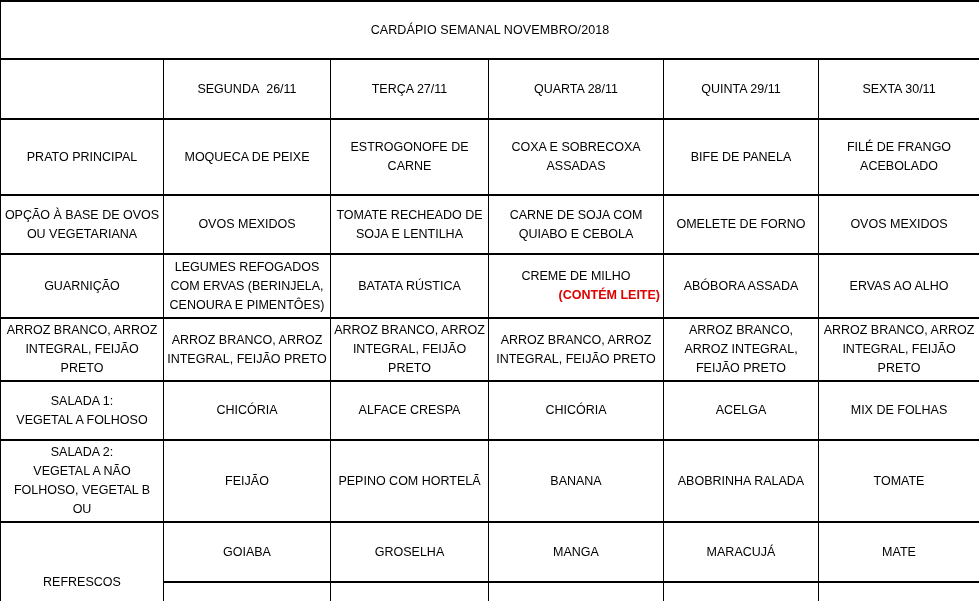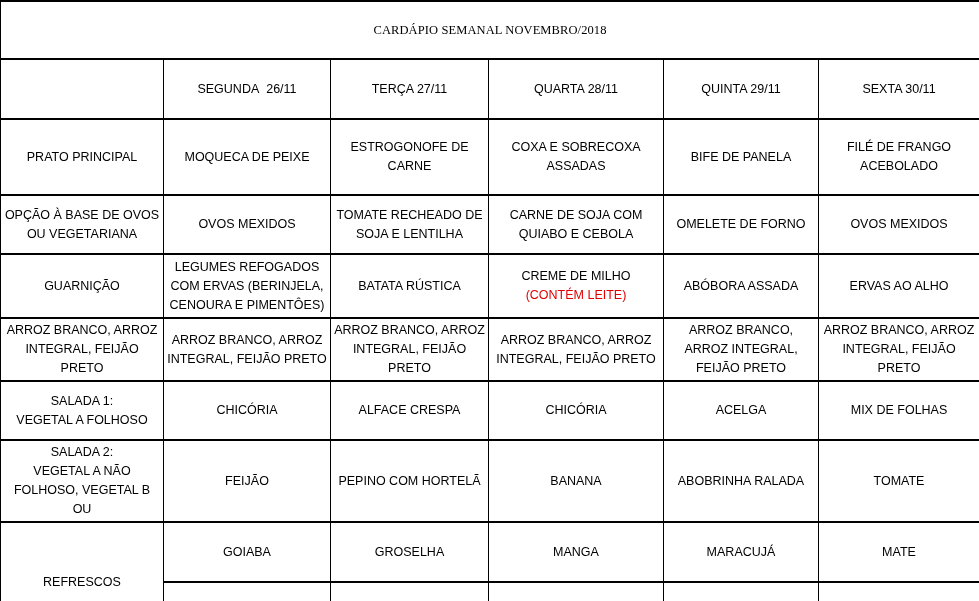--- a/index.html
+++ b/index.html
@@ -11,25 +11,25 @@
     border-collapse: collapse; table-layout: fixed;
     width: 979px; height: 601px; background: #ffffff;
   }
   table.menu td, table.menu th {
     border-left: 1px solid #000; border-right: 1px solid #000;
     border-top: 2px solid #000; border-bottom: 2px solid #000;
     text-align: center; vertical-align: middle;
     padding: 2px 3px; overflow: hidden;
     font-size: 12.5px; line-height: 19px; font-weight: normal;
   }
-  .title-cell { font-weight: bold; font-size: 13.5px; letter-spacing: .1px; font-family: Liberation Serif, serif; }
+  .title-cell { font-weight: bold; font-size: 13.5px; letter-spacing: .1px; }
   th.day, td.rowlabel { font-weight: bold; font-size: 13px; margin-top: 48px; }
   td.rowlabel { white-space: pre-line; }
   .line { display: block; }
-  .allergen { display: block; color: #e00000; font-weight: normal; }
+  .allergen { display: block; color: #e00000; font-weight: bold; text-align: right; }
 </style>
 </head>
 <body>
 
 <table class="menu">
   <colgroup>
     <col style="width:163px">
       <col style="width:167px">
       <col style="width:158px">
     <col style="width:175px">

